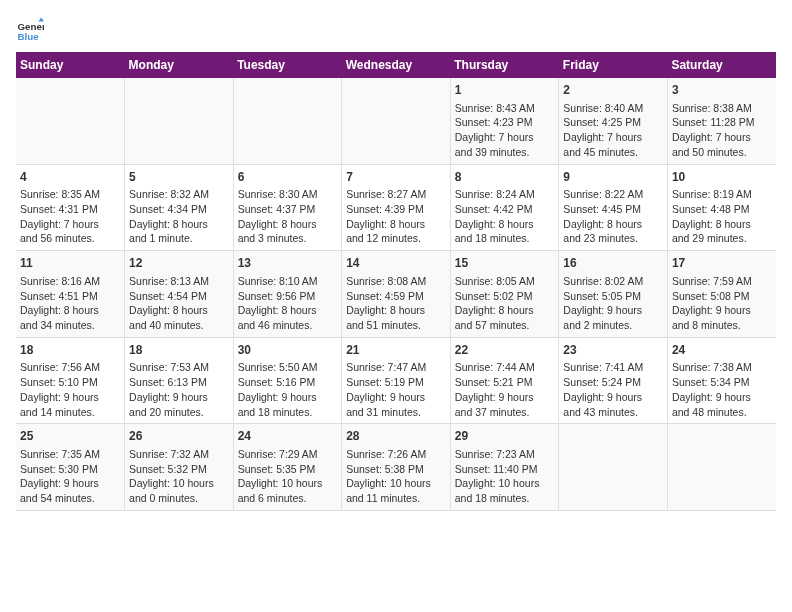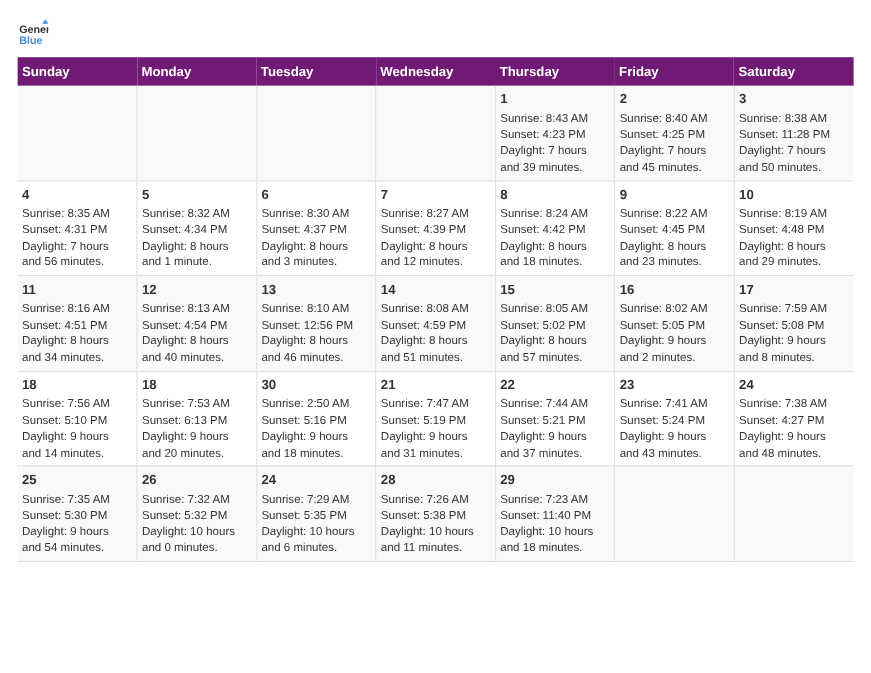--- a/index.html
+++ b/index.html
@@ -205,21 +205,21 @@
         <td>
           <span class="day-num">12</span>
           <div class="day-info">Sunrise: 8:13 AM</div>
           <div class="day-info">Sunset: 4:54 PM</div>
           <div class="day-info">Daylight: 8 hours</div>
           <div class="day-info">and 40 minutes.</div>
         </td>
         <td>
           <span class="day-num">13</span>
           <div class="day-info">Sunrise: 8:10 AM</div>
-          <div class="day-info">Sunset: 12:56 PM</div>
+          <div class="day-info">Sunset: 9:56 PM</div>
           <div class="day-info">Daylight: 8 hours</div>
           <div class="day-info">and 46 minutes.</div>
         </td>
         <td>
           <span class="day-num">14</span>
           <div class="day-info">Sunrise: 8:08 AM</div>
           <div class="day-info">Sunset: 4:59 PM</div>
           <div class="day-info">Daylight: 8 hours</div>
           <div class="day-info">and 51 minutes.</div>
         </td>
@@ -255,21 +255,21 @@
         </td>
         <td>
           <span class="day-num">18</span>
           <div class="day-info">Sunrise: 7:53 AM</div>
           <div class="day-info">Sunset: 6:13 PM</div>
           <div class="day-info">Daylight: 9 hours</div>
           <div class="day-info">and 20 minutes.</div>
         </td>
         <td>
           <span class="day-num">30</span>
-          <div class="day-info">Sunrise: 2:50 AM</div>
+          <div class="day-info">Sunrise: 5:50 AM</div>
           <div class="day-info">Sunset: 5:16 PM</div>
           <div class="day-info">Daylight: 9 hours</div>
           <div class="day-info">and 18 minutes.</div>
         </td>
         <td>
           <span class="day-num">21</span>
           <div class="day-info">Sunrise: 7:47 AM</div>
           <div class="day-info">Sunset: 5:19 PM</div>
           <div class="day-info">Daylight: 9 hours</div>
           <div class="day-info">and 31 minutes.</div>
@@ -284,21 +284,21 @@
         <td>
           <span class="day-num">23</span>
           <div class="day-info">Sunrise: 7:41 AM</div>
           <div class="day-info">Sunset: 5:24 PM</div>
           <div class="day-info">Daylight: 9 hours</div>
           <div class="day-info">and 43 minutes.</div>
         </td>
         <td>
           <span class="day-num">24</span>
           <div class="day-info">Sunrise: 7:38 AM</div>
-          <div class="day-info">Sunset: 4:27 PM</div>
+          <div class="day-info">Sunset: 5:34 PM</div>
           <div class="day-info">Daylight: 9 hours</div>
           <div class="day-info">and 48 minutes.</div>
         </td>
       </tr>
       <tr>
         <td>
           <span class="day-num">25</span>
           <div class="day-info">Sunrise: 7:35 AM</div>
           <div class="day-info">Sunset: 5:30 PM</div>
           <div class="day-info">Daylight: 9 hours</div>

